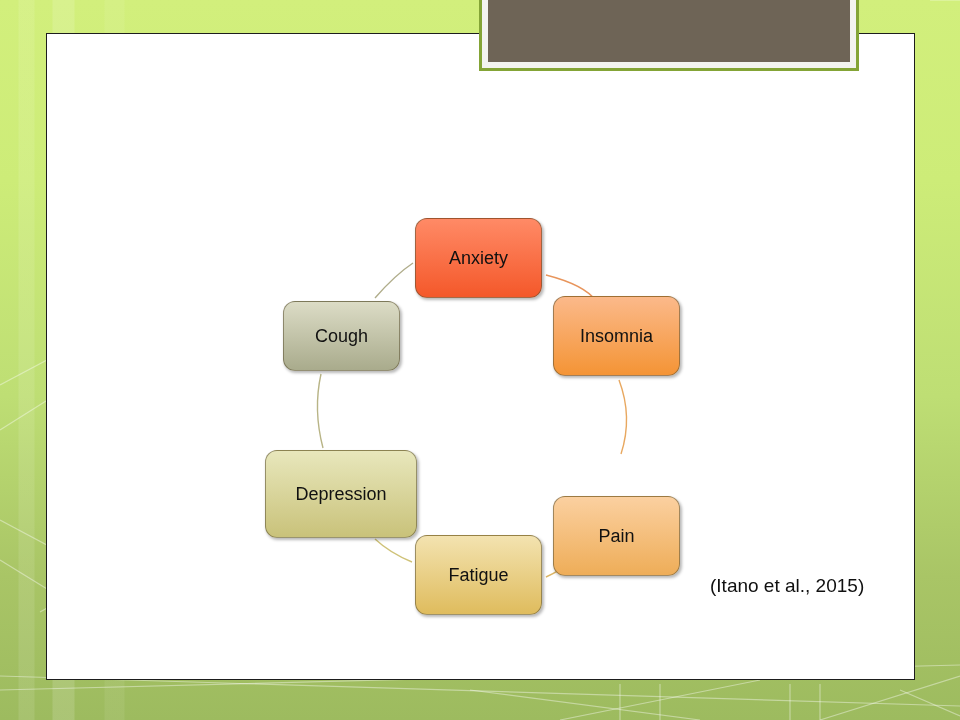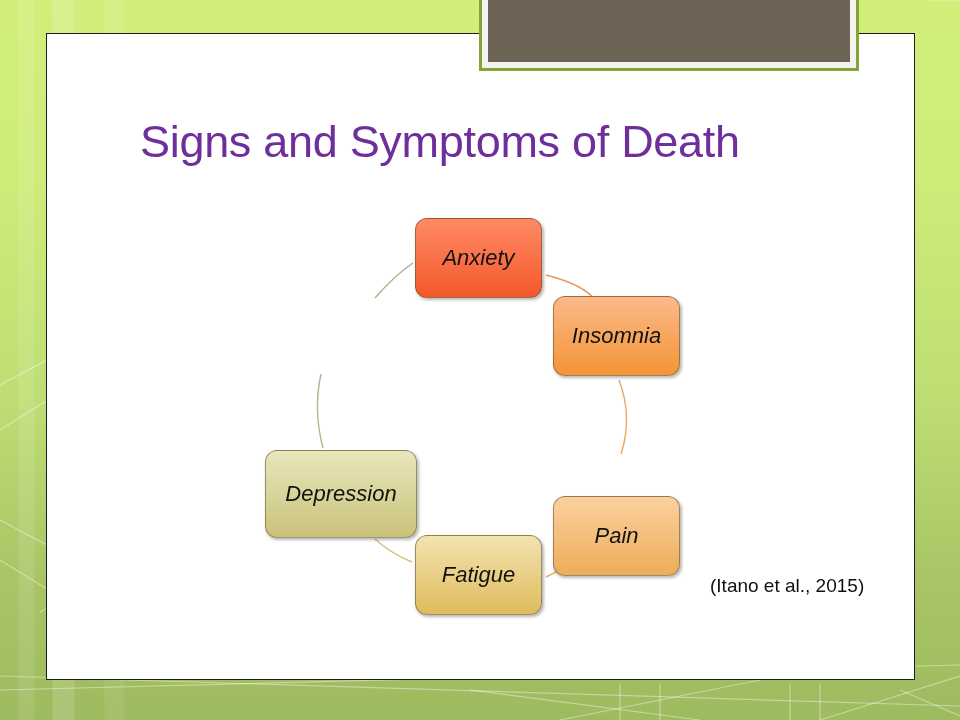--- a/index.html
+++ b/index.html
@@ -119,24 +119,23 @@
   .node {
     position: absolute;
     border-radius: 12px;
     border: 1px solid rgba(90,80,50,0.55);
     display: flex;
     align-items: center;
     justify-content: center;
     box-sizing: border-box;
     box-shadow: 1.5px 2px 3px rgba(0,0,0,0.28);
     color: #111111;
-    font-size: 22px;
+    font-size: 18px;
     line-height: 1;
     white-space: nowrap;
-    font-style: italic;
   }
 </style>
 </head>
 <body>
 
 <div id="slide">
 
   <div id="bg-bands"></div>
 
   <svg id="bg-lines" viewBox="0 0 960 720" preserveAspectRatio="none">
@@ -160,21 +159,20 @@
       <path d="M930 0 L960 0"></path>
     </g>
   </svg>
 
   <div id="content-panel"></div>
 
   <div id="top-block">
     <div id="top-block-inner"></div>
   </div>
 
-  <div id="title">Signs and Symptoms of Death</div>
 
   <div id="cycle">
 
     <svg id="cycle-arcs" viewBox="0 0 440 420">
       <g fill="none" stroke-width="1.4">
 
         <path d="M291 70 Q330 80 341 96" stroke="#e8955c"></path>
 
         <path d="M364 175 Q378 212 366 249" stroke="#e8a860"></path>
 
@@ -186,17 +184,18 @@
 
         <path d="M120 93 Q140 70 158 58" stroke="#b0ad8b"></path>
       </g>
     </svg>
 
     <div class="node" style="left: 160px; top: 13px; width: 127px; height: 80px; background: linear-gradient(rgb(255, 138, 102) 0%, rgb(244, 88, 42) 100%);">Anxiety</div>
     <div class="node" style="left: 298px; top: 91px; width: 127px; height: 80px; background: linear-gradient(rgb(251, 185, 138) 0%, rgb(244, 148, 53) 100%); text-align: center;">Insomnia</div>
     <div class="node" style="left: 298px; top: 251px; width: 127px; height: 80px; background: linear-gradient(rgb(251, 208, 160) 0%, rgb(238, 173, 88) 100%); margin-top: 40px;">Pain</div>
     <div class="node" style="left: 160px; top: 330px; width: 127px; height: 80px; background: linear-gradient(rgb(243, 227, 176) 0%, rgb(223, 188, 93) 100%);">Fatigue</div>
     <div class="node" style="left: 10px; top: 245px; width: 152px; height: 88px; background: linear-gradient(rgb(232, 231, 188) 0%, rgb(201, 194, 122) 100%);">Depression</div>
+    <div class="node" style="left: 28px; top: 96px; width: 117px; height: 70px; background: linear-gradient(rgb(220, 220, 198) 0%, rgb(169, 171, 140) 100%);">Cough</div>
   </div>
 
   <div id="citation">(Itano et al., 2015)</div>
 
 </div>
 
 </body></html>

